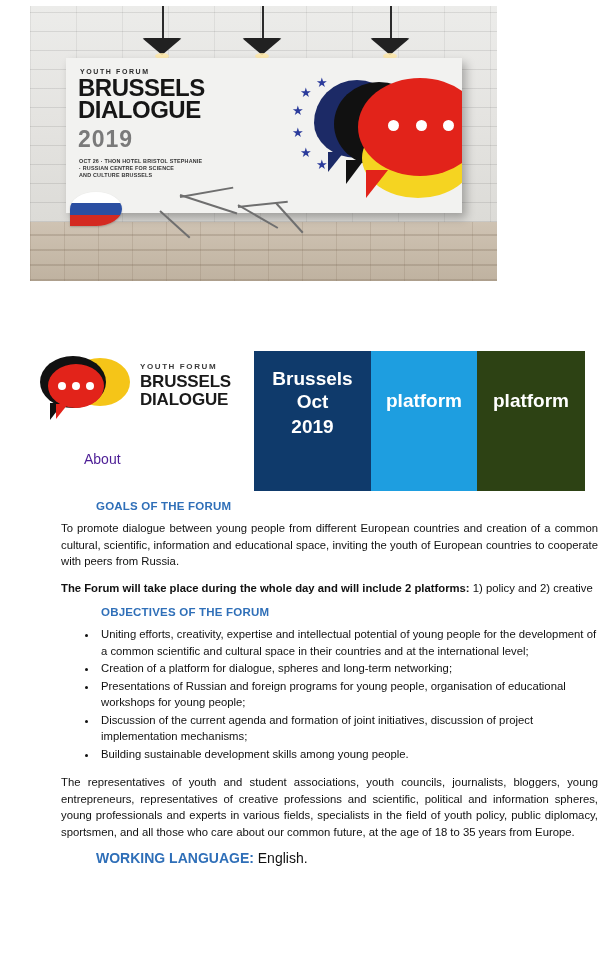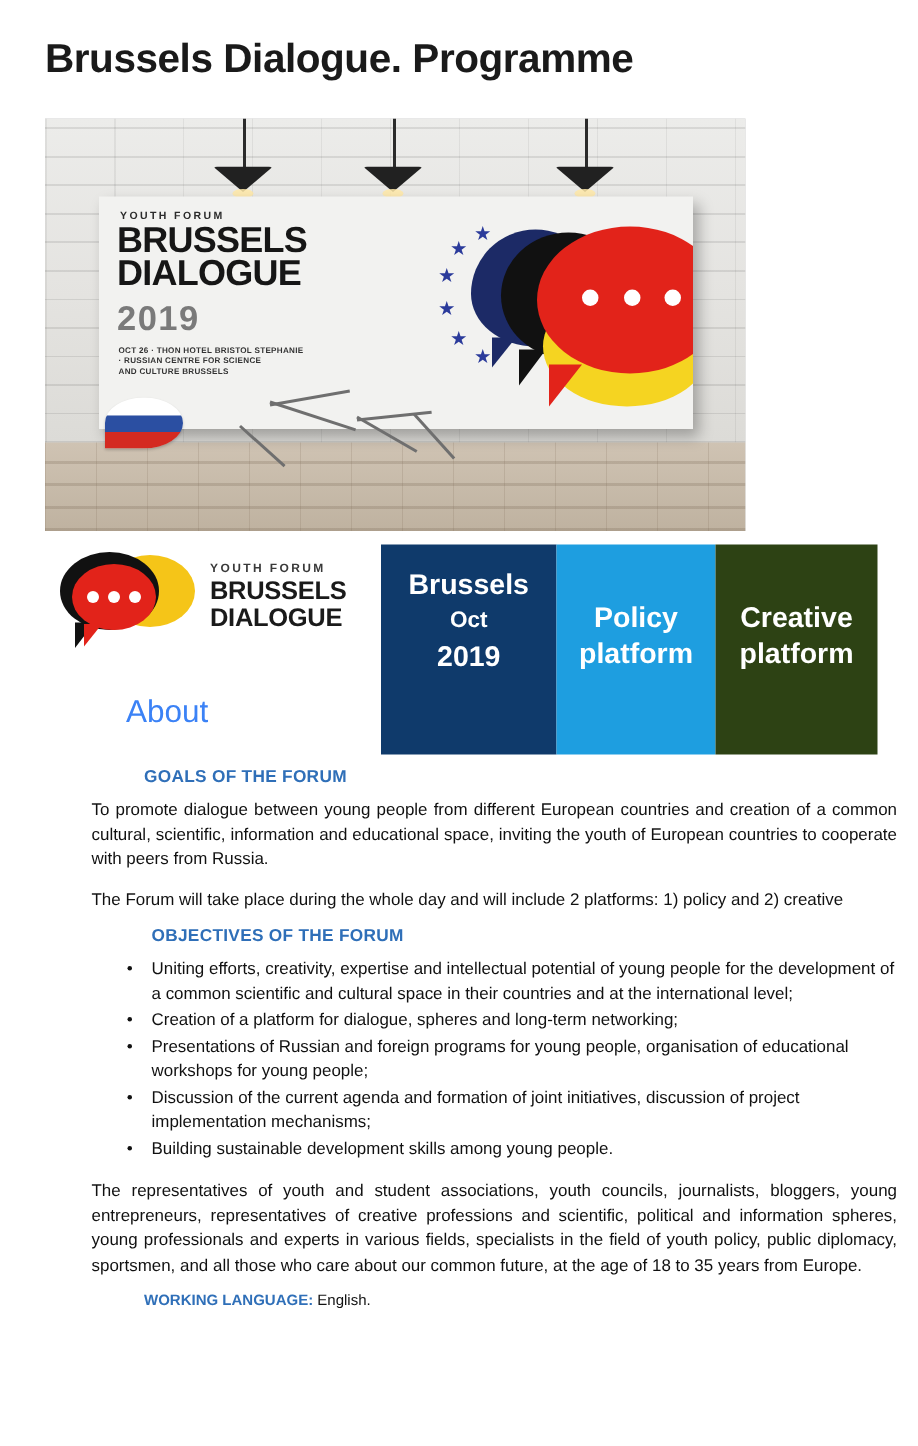--- a/index.html
+++ b/index.html
@@ -339,43 +339,43 @@
     font-size: 17px;
     font-weight: bold;
     line-height: 18px;
     letter-spacing: -0.2px;
     margin-top: 2px;
   }
   .about-heading {
     position: absolute;
     left: 84px;
     top: 100px;
-    font-size: 21px;
-    color: #3b82f6;
+    font-size: 14px;
+    color: #4c1d95;
     font-weight: normal;
   }
 
   .band {
     position: absolute;
     top: 0;
     height: 140px;
     color: #ffffff;
     text-align: center;
     font-weight: bold;
     box-sizing: border-box;
   }
   .band-date {
     left: 254px;
     width: 117px;
     background: #0f3a6b;
     padding-top: 16px;
   }
   .band-date .bd-city { font-size: 19px; line-height: 23px; }
   .band-date .bd-day  { font-size: 30px; line-height: 33px; }
-  .band-date .bd-mon  { font-size: 15px; line-height: 24px; }
+  .band-date .bd-mon  { font-size: 19px; line-height: 24px; }
   .band-date .bd-year { font-size: 19px; line-height: 26px; }
 
   .band-policy {
     left: 371px;
     width: 106px;
     background: #1e9ee0;
     padding-top: 38px;
   }
   .band-policy span { font-size: 19px; line-height: 24px; display: block; }
 
@@ -404,47 +404,46 @@
     margin: 4px 0 8px 50px;
   }
   .sec-head.indent2 { margin-left: 55px; }
   p.body {
     font-size: 11.3px;
     line-height: 16.5px;
     text-align: justify;
     margin: 0 0 10px 15px;
     color: #111;
   }
-  p.body b { font-weight: normal; }
+  p.body b { font-weight: bold; }
   ul.bullets {
     margin: 0 0 12px 0;
     padding-left: 52px;
     list-style: disc;
   }
   ul.bullets li {
     font-size: 11.3px;
     line-height: 16.5px;
     margin-bottom: 1px;
     color: #111;
     padding-left: 3px;
   }
   .working {
     margin-left: 50px;
-    font-size: 10px;
+    font-size: 14px;
     margin-top: 2px;
   }
   .working b { color: #2f6fb8; font-weight: bold; }
   .working span { color: #111; }
 </style>
 </head>
 <body>
 
 <div class="page">
 
-  <h1 class="page-title">Brussels Dialogue. Programme</h1>
 
   <div class="hero-wrap">
     <div class="wall"></div>
     <div class="floor"></div>
 
     <div class="lamp lamp1">
       <div class="shade"></div>
         <div class="glow"></div>
     </div>
     <div class="lamp lamp2">
@@ -529,26 +528,24 @@
 
     <div class="about-heading">About</div>
 
     <div class="band band-date">
       <div class="bd-city">Brussels</div>
       <div class="bd-mon">Oct</div>
       <div class="bd-year">2019</div>
     </div>
 
     <div class="band band-policy">
-      <span>Policy</span>
       <span>platform</span>
     </div>
 
     <div class="band band-creative">
-      <span>Creative</span>
       <span>platform</span>
     </div>
   </div>
 
   <div class="content">
 
     <div class="sec-head">GOALS OF THE FORUM</div>
     <p class="body">To promote dialogue between young people from different European countries and creation of a common cultural, scientific, information and educational space, inviting the youth of European countries to cooperate with peers from Russia.</p>
     <p class="body"><b>The Forum will take place during the whole day and will include 2 platforms:</b><span> 1) policy and 2) creative</span></p>
 

